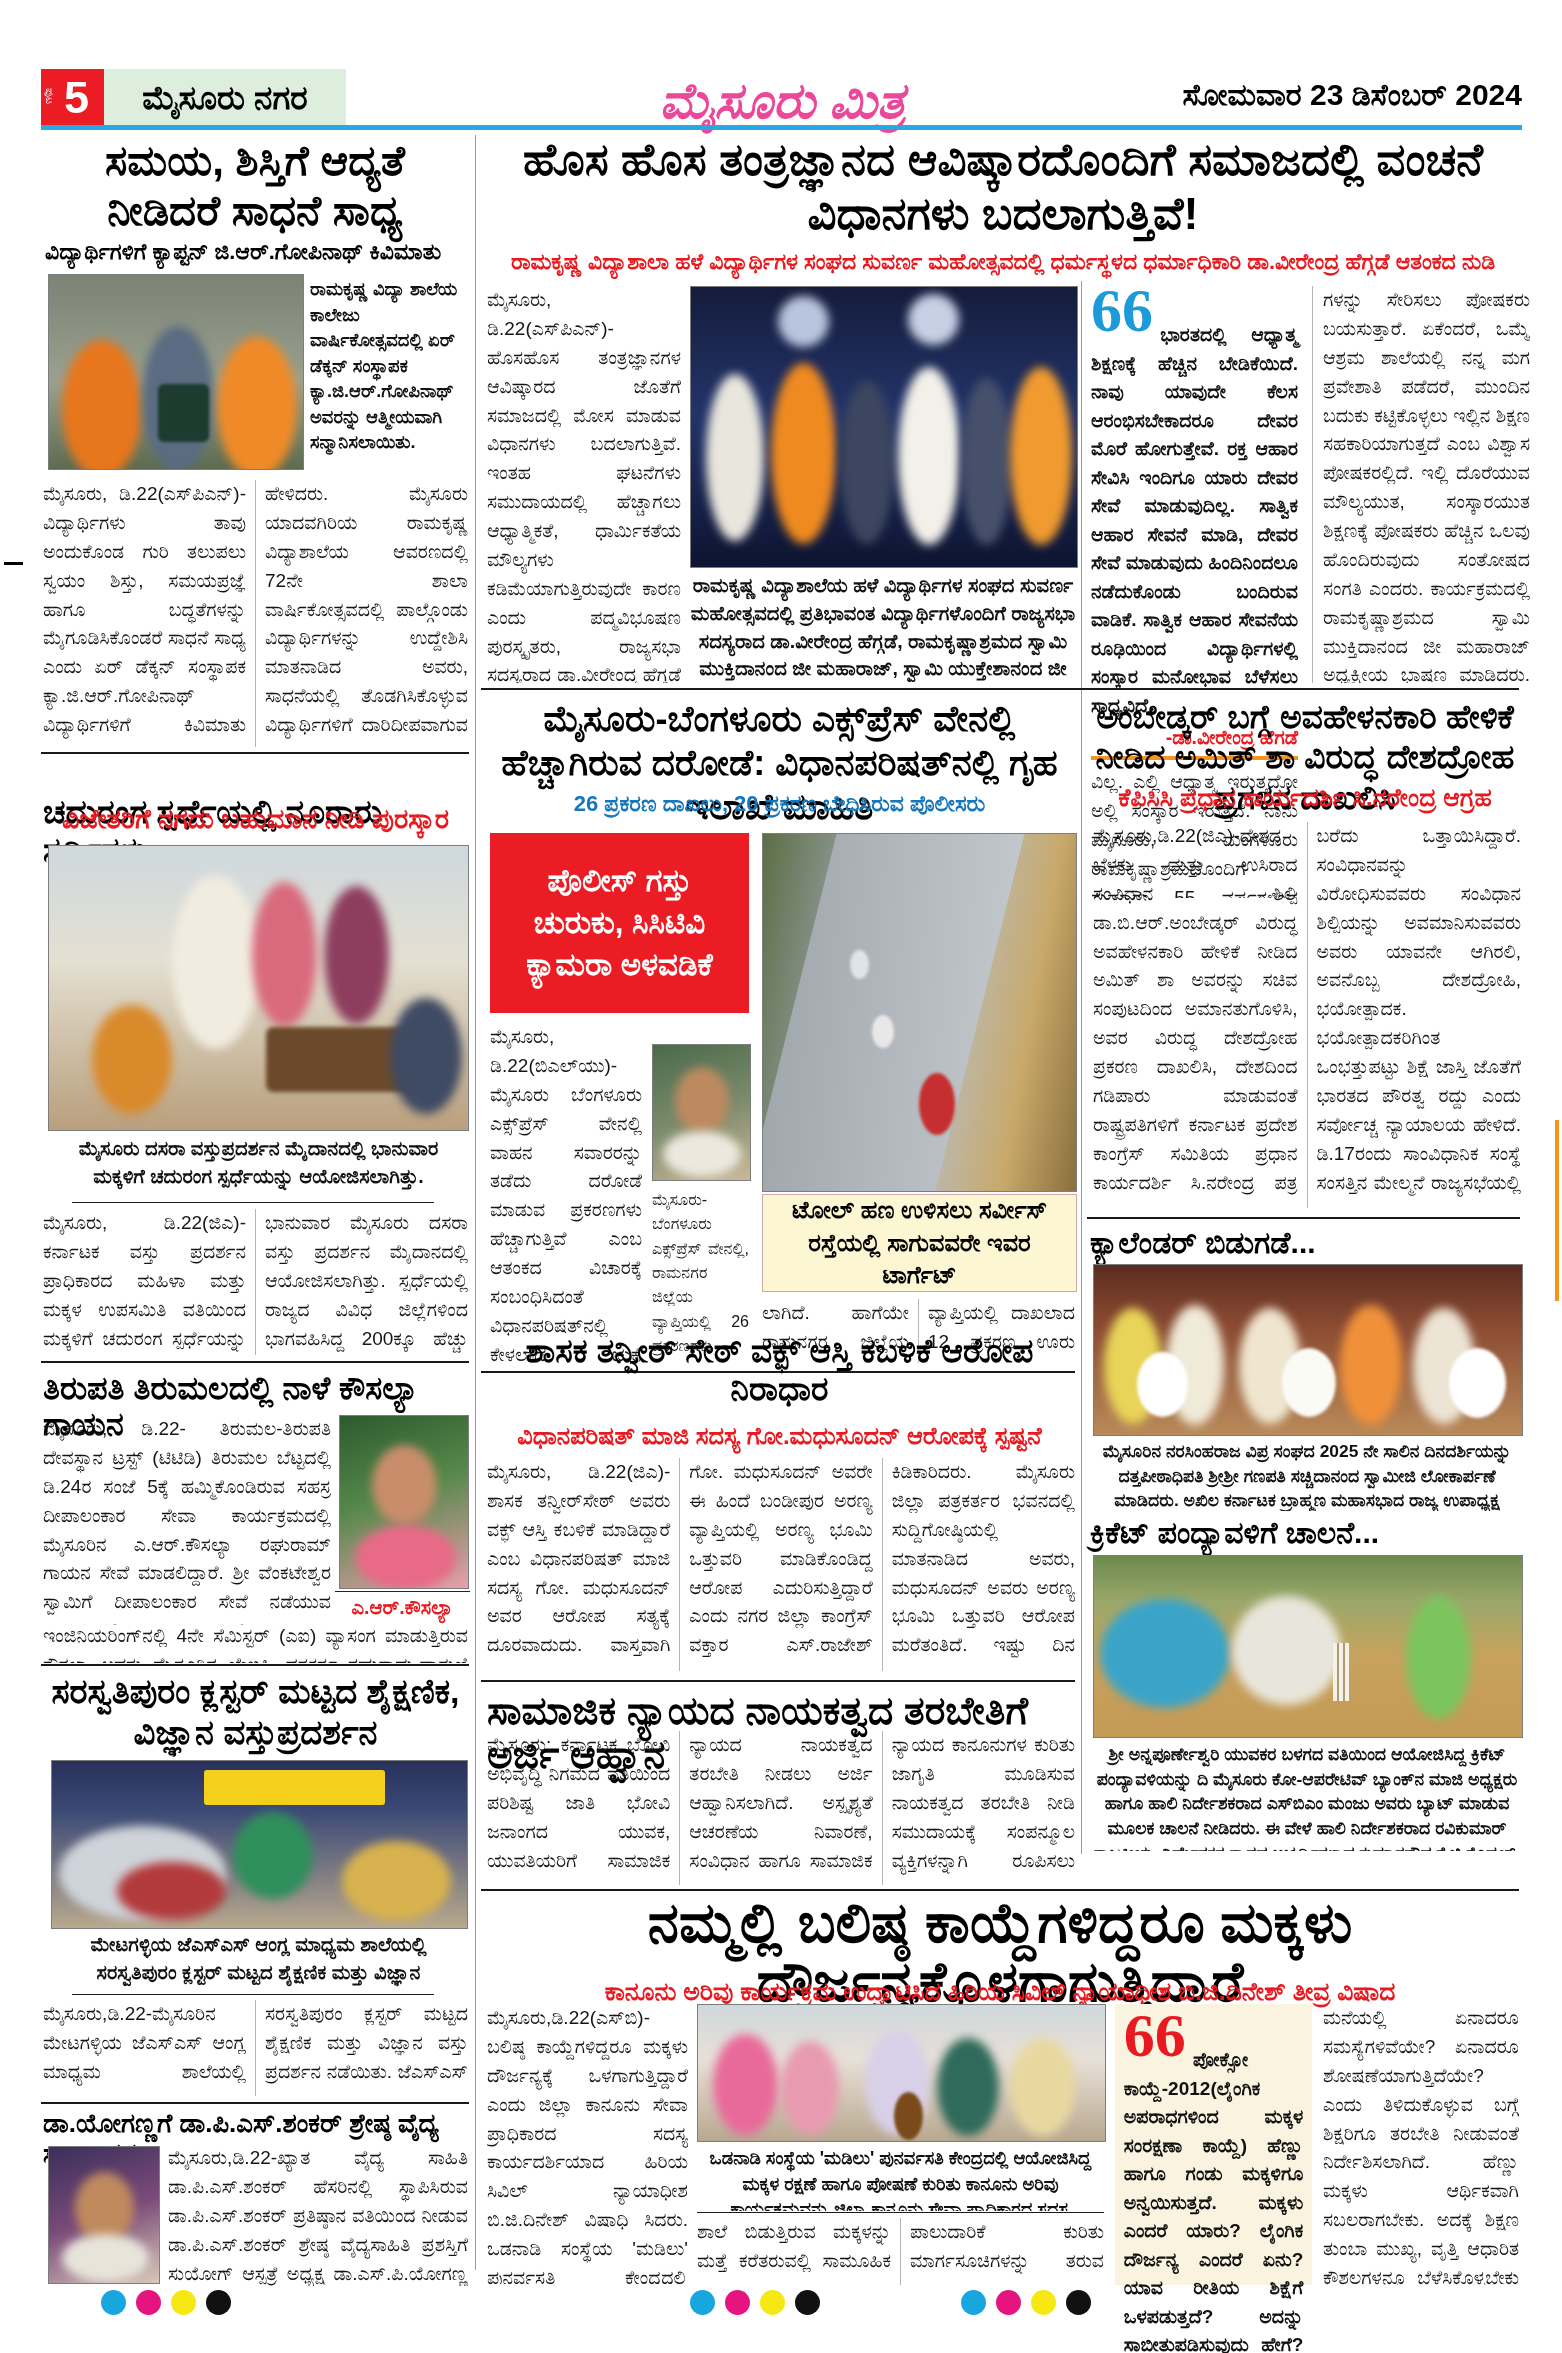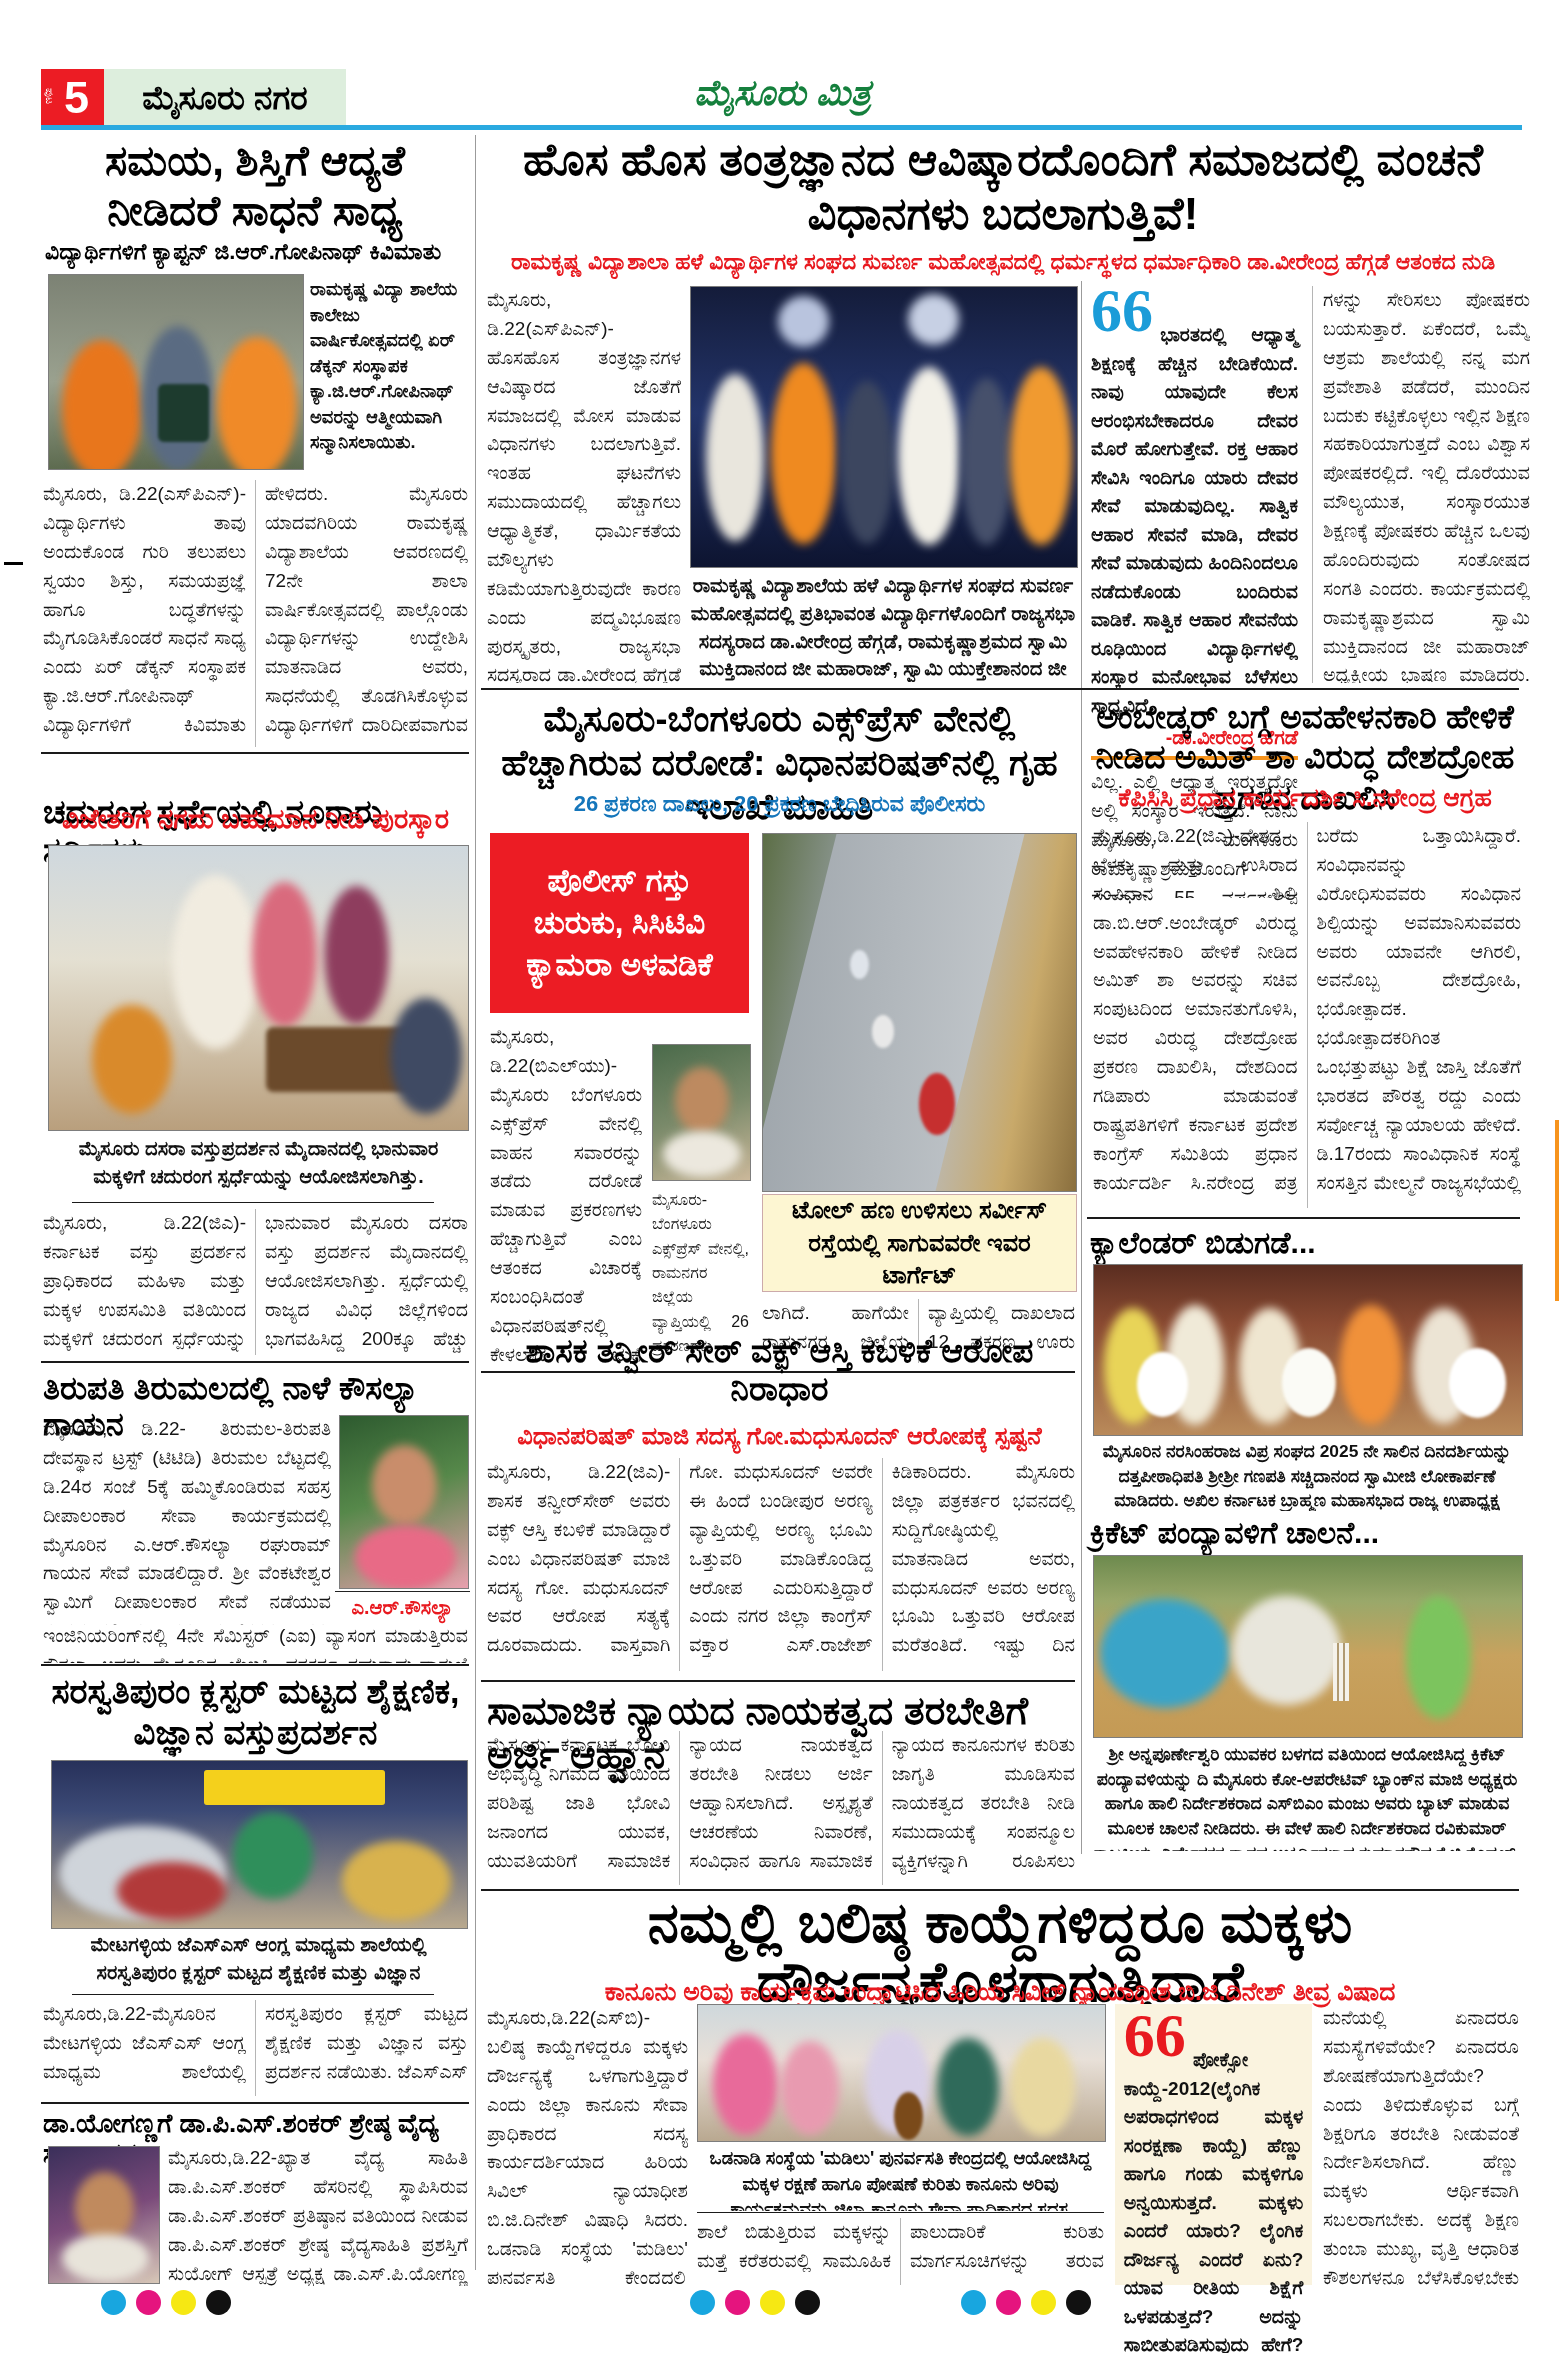--- a/index.html
+++ b/index.html
@@ -29,21 +29,22 @@
 <body>
 
 <div class="abs" style="left:0;top:65px;width:1562px;height:65px;">
   <div class="abs" style="left:41px;top:4.3px;width:64px;height:57px;background:#ec1c24;display:flex;align-items:center;justify-content:center;">
     <span class="white" style="font-size:11px;position:absolute;left:2.9px;top:19px;writing-mode:vertical-rl;">ಪುಟ</span>
     <span class="white" style="font-size:45px;font-weight:700;margin-left:7.2px;">5</span>
   </div>
   <div class="abs" style="left:104px;top:4.3px;width:242px;height:57px;background:#ddeedd;display:flex;align-items:center;justify-content:center;">
     <span class="hl" style="font-size:33px;">ಮೈಸೂರು ನಗರ</span>
   </div>
-  <div class="abs center" style="left:565px;top:7.2px;width:435px;font-size:36px;font-weight:700;font-style:italic;color:#15803d;">ಮೈಸೂರು ಮಿತ್ರ</div>
+  <div class="abs center" style="left:565px;top:7.2px;width:435px;font-size:50px;font-weight:700;font-style:italic;color:#ec4899;">ಮೈಸೂರು ಮಿತ್ರ</div>
+  <div class="abs" style="left:1087px;top:13px;width:435px;text-align:right;font-size:30px;font-weight:700;">ಸೋಮವಾರ 23 ಡಿಸೆಂಬರ್ 2024</div>
 </div>
 <div class="abs" style="left:41px;top:125px;width:1481px;height:5px;background:#2aa9e0;"></div>
 <div class="abs" style="left:4.3px;top:562px;width:19px;height:2.9px;background:#000;"></div>
 
 <div class="vrule" style="left:475px;top:135px;height:2135px;"></div>
 <div class="vrule" style="left:1081px;top:281px;height:1573px;"></div>
 <div class="abs" style="left:1555px;top:1120px;width:4.3px;height:181px;background:#f7941d;"></div>
 
 <div class="abs hl center" style="left:43px;top:136px;width:424px;font-size:42px;line-height:1.18;">ಸಮಯ, ಶಿಸ್ತಿಗೆ ಆದ್ಯತೆ ನೀಡಿದರೆ ಸಾಧನೆ ಸಾಧ್ಯ</div>
 <div class="abs hl" style="left:45px;top:239px;width:424px;font-size:22px;">ವಿದ್ಯಾರ್ಥಿಗಳಿಗೆ ಕ್ಯಾಪ್ಟನ್ ಜಿ.ಆರ್.ಗೋಪಿನಾಥ್ ಕಿವಿಮಾತು</div>

